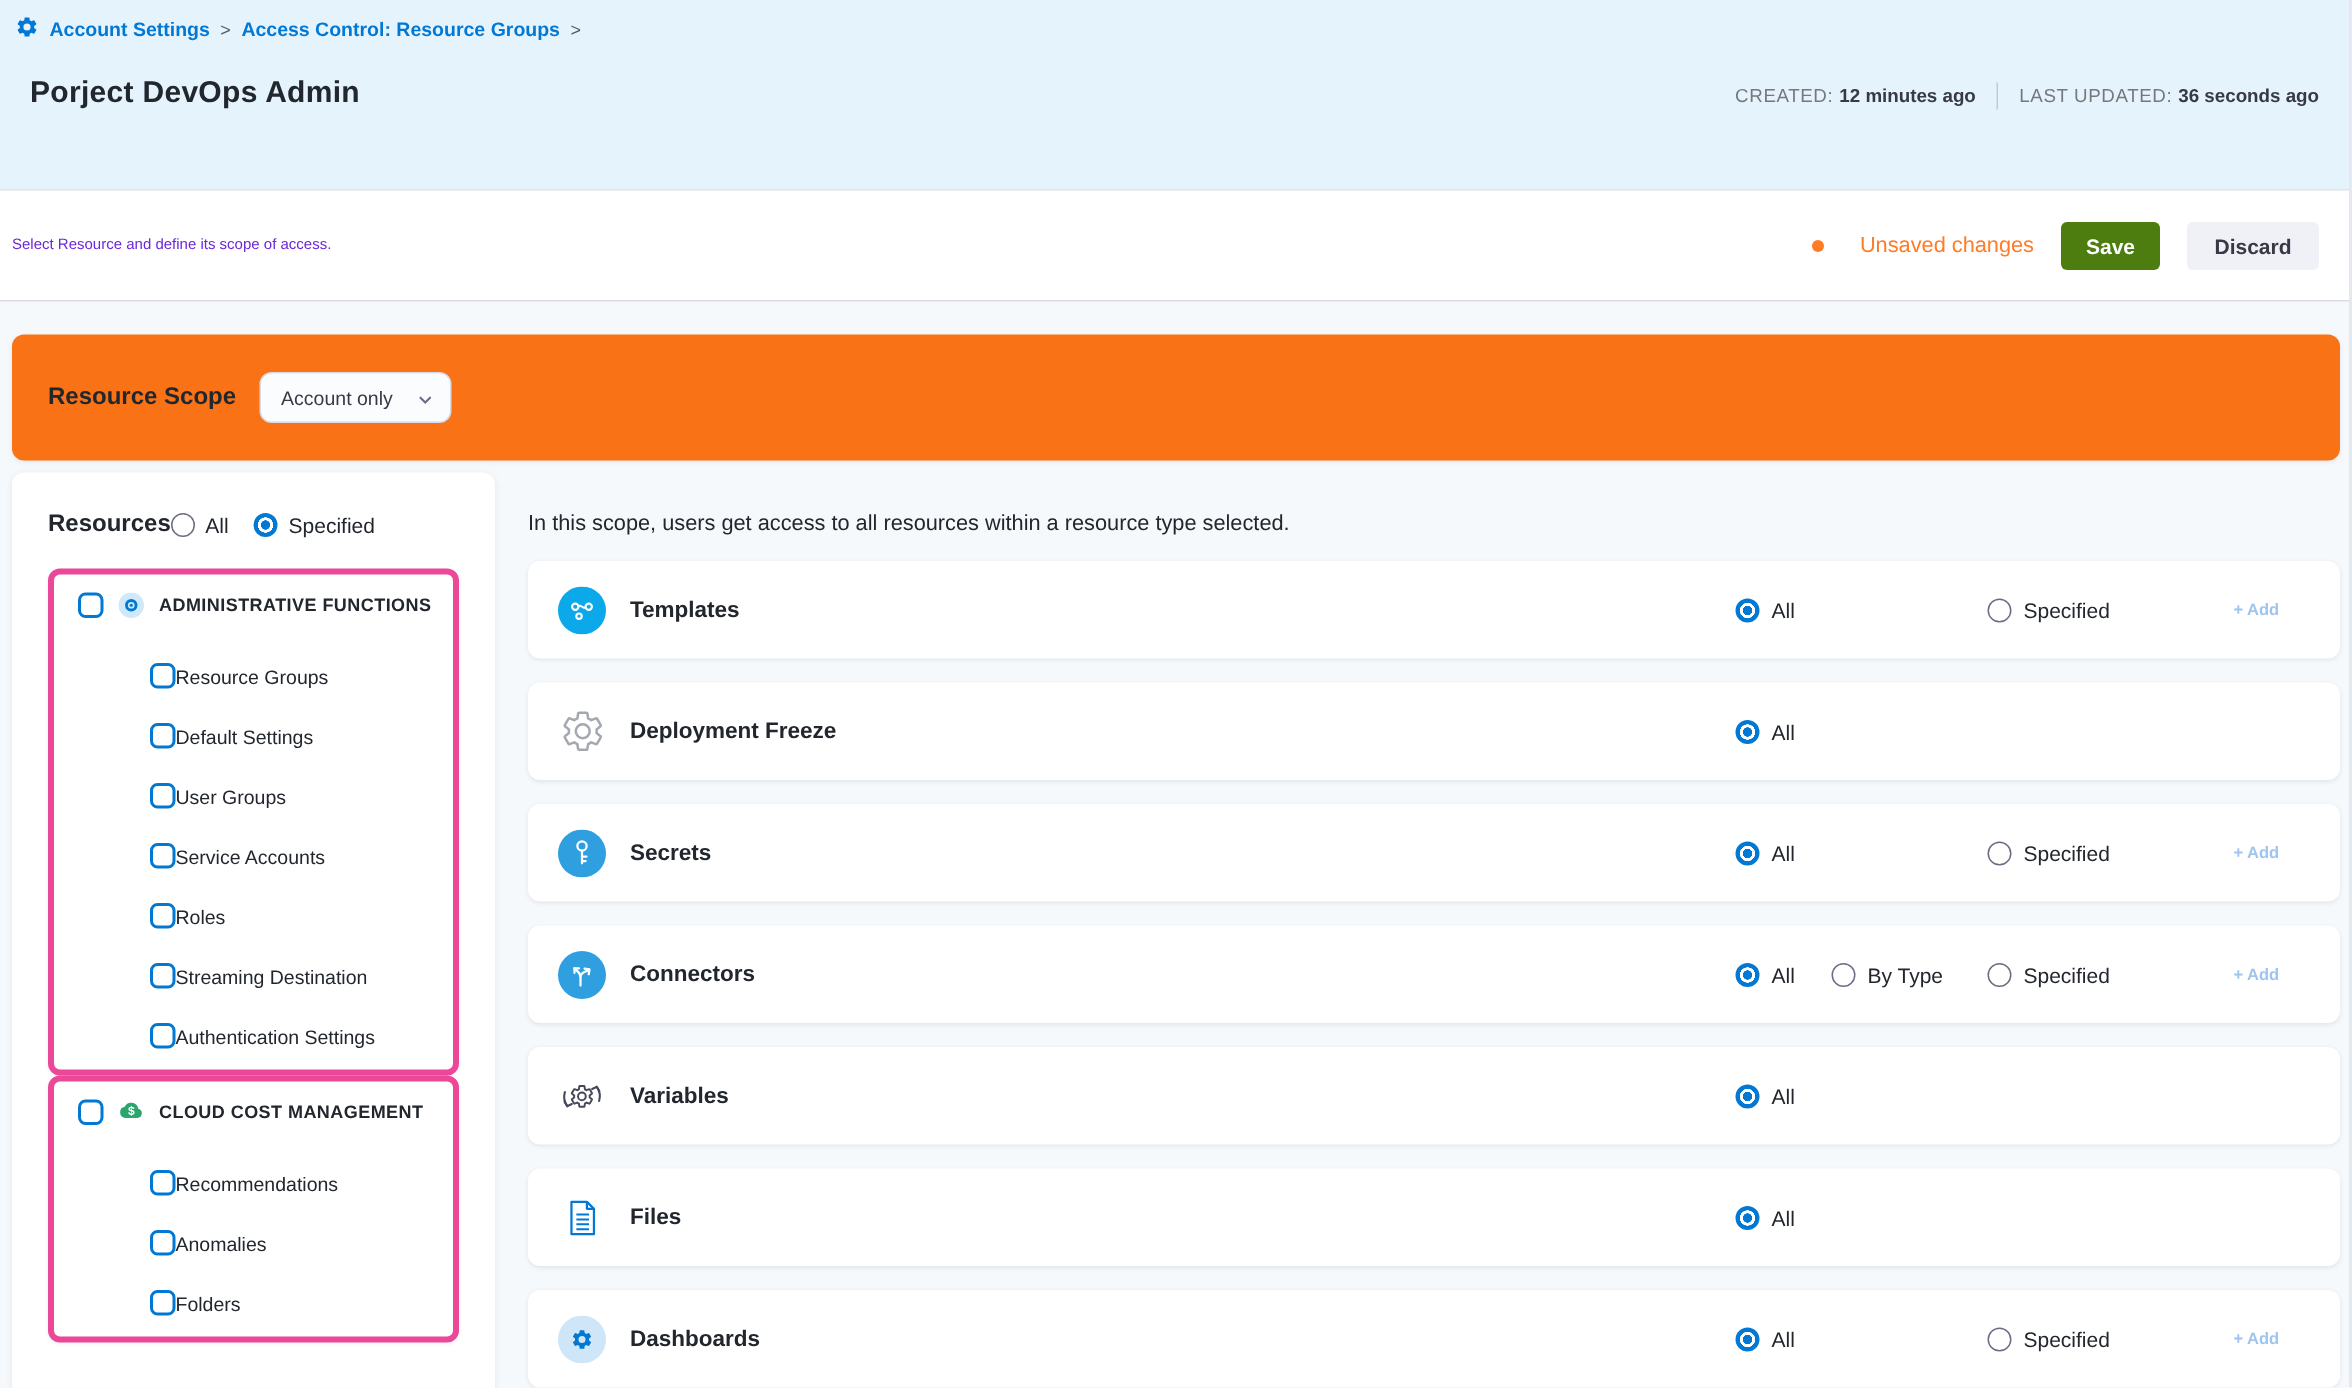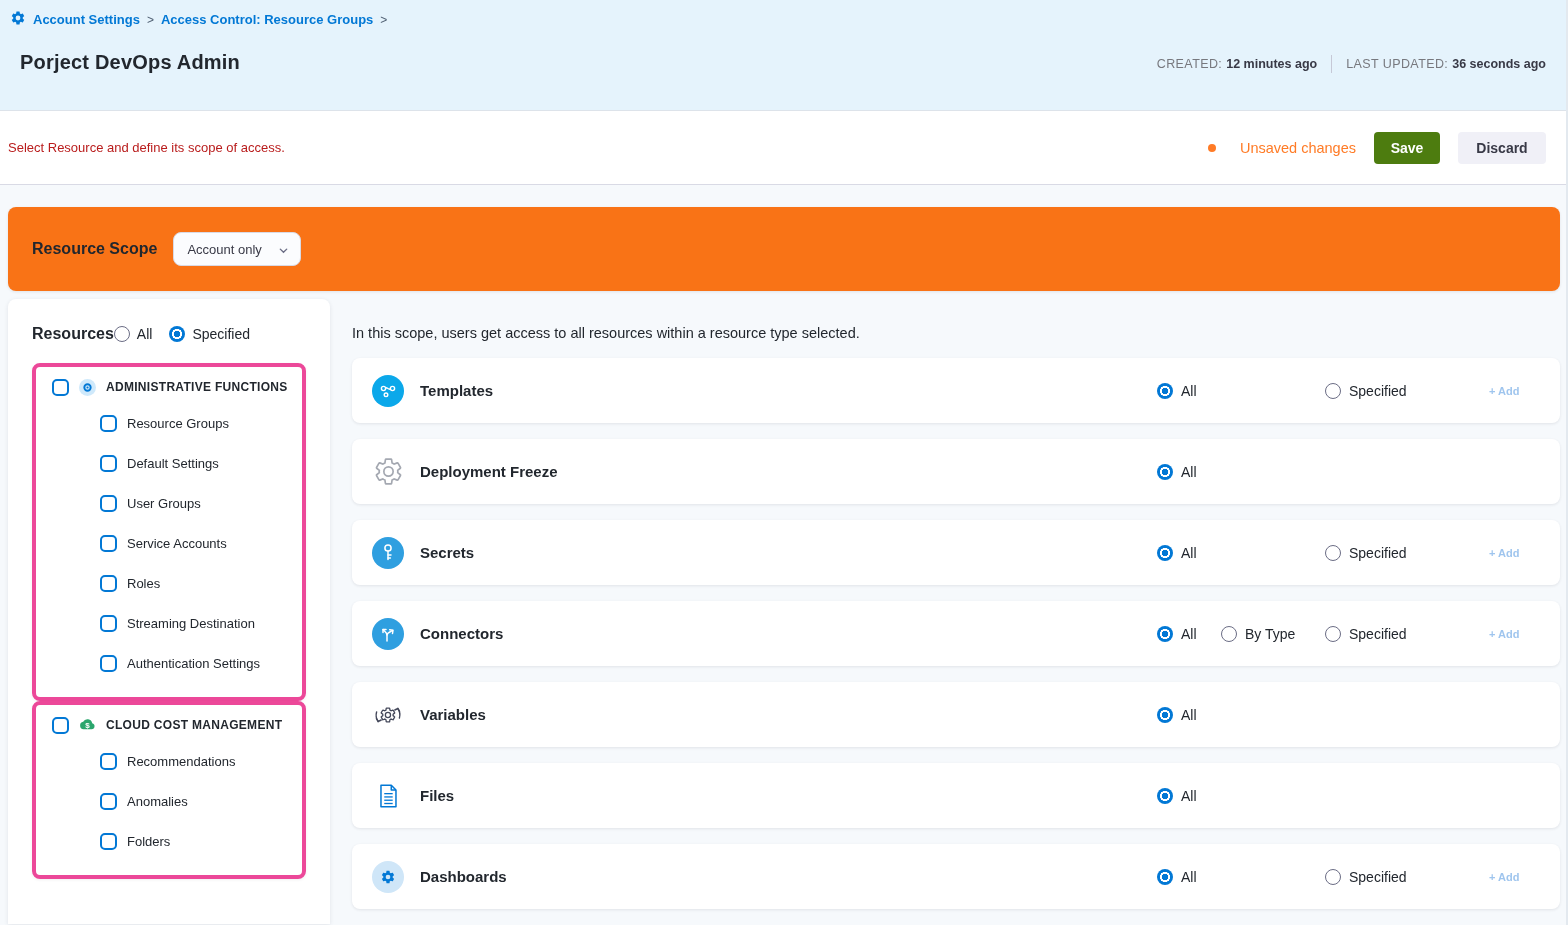--- a/index.html
+++ b/index.html
@@ -6,35 +6,35 @@
   html,body { width:1568px; height:925px; overflow:hidden; }
   body {
     font-family:"Liberation Sans", sans-serif;
     background:#f6f9fc;
     color:#22272e;
     position:relative;
   }
   body::after { content:""; position:absolute; top:0; right:0; width:2px; height:100%; background:#e3e9ef; }
 
   
-  .header { background:#e5f3fc; height:110px; padding:10px 22px 0 10px; }
+  .header { background:#e5f3fc; height:126px; padding:10px 22px 0 10px; }
   .breadcrumb { display:flex; align-items:center; gap:7px; font-size:13px; font-weight:600; color:#0278d5; }
   .breadcrumb a { color:#0278d5; text-decoration:none; cursor:pointer; }
   .crumb-sep { color:#4f5f72; font-weight:400; font-size:12px; }
   .header-row { display:flex; align-items:flex-start; justify-content:space-between; margin-top:22px; padding-left:10px; }
   .page-title { font-size:20px; font-weight:700; color:#22272e; letter-spacing:.2px; }
   .meta { display:flex; align-items:center; gap:14px; font-size:12.5px; margin-top:4px; }
   .meta .lbl { color:#77787e; letter-spacing:.4px; }
   .meta .val { color:#383946; font-weight:600; margin-left:4px; }
   .meta-divider { width:1px; height:18px; background:#c6c8d6; }
 
   
   .toolbar { background:#fff; height:75px; border-top:1px solid #dde3ea; border-bottom:1px solid #d9dae5;
              display:flex; align-items:center; justify-content:space-between; padding:0 22px 0 8px; }
-  .toolbar-desc { font-size:13px; color:#b91c1c; }
+  .toolbar-desc { font-size:10px; color:#6d28d9; }
   .toolbar-right { display:flex; align-items:center; gap:16px; }
   .unsaved { display:flex; align-items:center; gap:24px; color:#ff7b26; font-size:14.5px; }
   .unsaved-dot { width:8px; height:8px; border-radius:50%; background:#ff7b26; }
   .btn { border:none; border-radius:4px; font-family:inherit; font-size:14px; font-weight:700; cursor:pointer;
          height:32px; display:inline-flex; align-items:center; justify-content:center; }
   .btn-save { background:#4d7c0f; color:#fff; width:66px; margin-left:2px; }
   .btn-discard { background:#f0f0f7; color:#383946; width:88px; margin-left:2px; }
 
   
   .content { padding:0 8px; }
@@ -59,21 +59,21 @@
   .radio.sel { border:none;
     background:radial-gradient(circle, #0278d5 0 3px, #ffffff 3.2px 5px, #0278d5 5.2px 8px); }
 
   .group-card { border:4px solid #ec4899; border-radius:8px; box-shadow:0 1px 3px rgba(40,41,61,.07);
                 padding:4px 14px 14px 16px; background:#fff; }
   .group-head { display:flex; align-items:center; gap:10px; height:32px; }
   .checkbox { width:17px; height:17px; border:2px solid #0278d5; border-radius:5px; background:#fff;
               flex:0 0 17px; cursor:pointer; }
   .group-icon { width:17px; height:17px; display:inline-flex; }
   .group-label { font-size:12px; font-weight:600; letter-spacing:.3px; color:#22272e; }
-  .group-item { display:flex; align-items:center; gap:10px; height:40px; margin-left:48px; }
+  .group-item { display:flex; align-items:flex-end; height:40px; margin-left:48px; }
   .group-item .item-label { font-size:13px; color:#22272e; }
 
   
   .main { flex:1; padding:26px 0 0 22px; }
   .note { font-size:14.5px; color:#22272e; }
   .rows { margin-top:17px; }
   .res-row { position:relative; background:#fff; border-radius:8px; height:65px; margin-bottom:16px;
              box-shadow:0 1px 3px rgba(40,41,61,.10); }
   .row-left { position:absolute; left:20px; top:0; height:100%; display:flex; align-items:center; gap:16px; }
   .row-icon { width:32px; height:32px; display:inline-flex; align-items:center; justify-content:center; }

